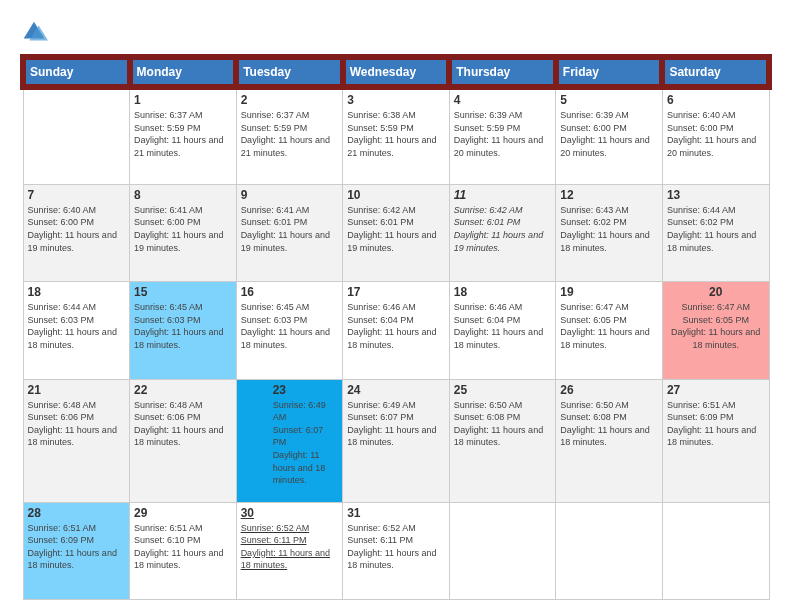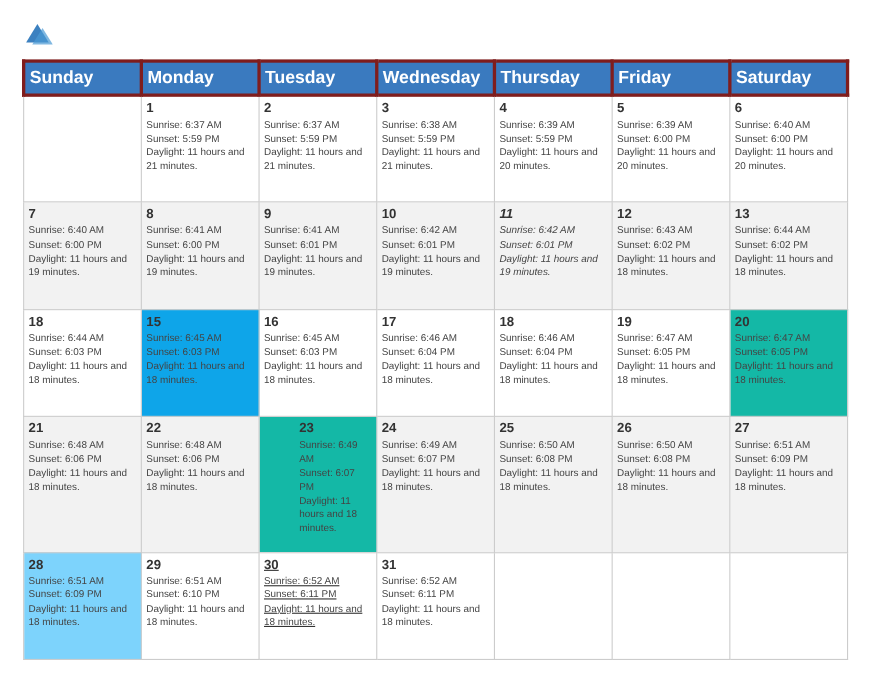--- a/index.html
+++ b/index.html
@@ -55,24 +55,24 @@
     .calendar {
       border: 1px solid #ccc;
       border-collapse: collapse;
       width: 100%;
       flex: 1;
       table-layout: fixed;
     }
     .calendar th {
       background-color: #3a7abf;
       color: white;
-      font-size: 16px;
+      font-size: 12px;
       font-weight: bold;
       padding: 5px 4px;
-      border: 3px solid #7f1d1d;
+      border: 6px solid #7f1d1d;
       text-align: left;
     }
     .calendar td {
       border: 1px solid #ccc;
       vertical-align: top;
       padding: 3px 4px;
       font-size: 9.5px;
       color: #333;
       height: 88px;
     }
@@ -156,39 +156,39 @@
           <td style="background: rgb(242, 242, 242); font-style: italic;"><span class="day-num">11</span>
           <span class="day-info">Sunrise: 6:42 AM<br>Sunset: 6:01 PM<br>Daylight: 11 hours and 19 minutes.</span></td>
           <td style="background: rgb(242, 242, 242);"><span class="day-num">12</span>
           <span class="day-info">Sunrise: 6:43 AM<br>Sunset: 6:02 PM<br>Daylight: 11 hours and 18 minutes.</span></td>
           <td style="background: rgb(242, 242, 242);"><span class="day-num">13</span>
           <span class="day-info">Sunrise: 6:44 AM<br>Sunset: 6:02 PM<br>Daylight: 11 hours and 18 minutes.</span></td>
         </tr>
         <tr>
           <td style="background: rgb(255, 255, 255);"><span class="day-num">18</span>
           <span class="day-info">Sunrise: 6:44 AM<br>Sunset: 6:03 PM<br>Daylight: 11 hours and 18 minutes.</span></td>
-          <td style="background: #0ea5e9; margin-left: 12px;"><span class="day-num">15</span>
+          <td style="background: #7dd3fc; margin-left: 12px;"><span class="day-num">15</span>
           <span class="day-info">Sunrise: 6:45 AM<br>Sunset: 6:03 PM<br>Daylight: 11 hours and 18 minutes.</span></td>
           <td style="background: rgb(255, 255, 255);"><span class="day-num">16</span>
           <span class="day-info">Sunrise: 6:45 AM<br>Sunset: 6:03 PM<br>Daylight: 11 hours and 18 minutes.</span></td>
           <td style="background: rgb(255, 255, 255);"><span class="day-num">17</span>
           <span class="day-info">Sunrise: 6:46 AM<br>Sunset: 6:04 PM<br>Daylight: 11 hours and 18 minutes.</span></td>
           <td style="background: rgb(255, 255, 255);"><span class="day-num">18</span>
           <span class="day-info">Sunrise: 6:46 AM<br>Sunset: 6:04 PM<br>Daylight: 11 hours and 18 minutes.</span></td>
           <td style="background: rgb(255, 255, 255);"><span class="day-num">19</span>
           <span class="day-info">Sunrise: 6:47 AM<br>Sunset: 6:05 PM<br>Daylight: 11 hours and 18 minutes.</span></td>
-          <td style="background: #14b8a6;"><span class="day-num">20</span>
+          <td style="background: #fca5a5; text-align: center;"><span class="day-num">20</span>
           <span class="day-info">Sunrise: 6:47 AM<br>Sunset: 6:05 PM<br>Daylight: 11 hours and 18 minutes.</span></td>
         </tr>
         <tr>
           <td style="background: rgb(242, 242, 242);"><span class="day-num">21</span>
           <span class="day-info">Sunrise: 6:48 AM<br>Sunset: 6:06 PM<br>Daylight: 11 hours and 18 minutes.</span></td>
           <td style="background: rgb(242, 242, 242);"><span class="day-num">22</span>
           <span class="day-info">Sunrise: 6:48 AM<br>Sunset: 6:06 PM<br>Daylight: 11 hours and 18 minutes.</span></td>
-          <td style="background: #14b8a6; padding-left: 36px;"><span class="day-num">23</span>
+          <td style="background: #0ea5e9; padding-left: 36px;"><span class="day-num">23</span>
           <span class="day-info">Sunrise: 6:49 AM<br>Sunset: 6:07 PM<br>Daylight: 11 hours and 18 minutes.</span></td>
           <td style="background: rgb(242, 242, 242);"><span class="day-num">24</span>
           <span class="day-info">Sunrise: 6:49 AM<br>Sunset: 6:07 PM<br>Daylight: 11 hours and 18 minutes.</span></td>
           <td style="background: rgb(242, 242, 242);"><span class="day-num">25</span>
           <span class="day-info">Sunrise: 6:50 AM<br>Sunset: 6:08 PM<br>Daylight: 11 hours and 18 minutes.</span></td>
           <td style="background: rgb(242, 242, 242);"><span class="day-num">26</span>
           <span class="day-info">Sunrise: 6:50 AM<br>Sunset: 6:08 PM<br>Daylight: 11 hours and 18 minutes.</span></td>
           <td style="background: rgb(242, 242, 242);"><span class="day-num">27</span>
           <span class="day-info">Sunrise: 6:51 AM<br>Sunset: 6:09 PM<br>Daylight: 11 hours and 18 minutes.</span></td>
         </tr>

